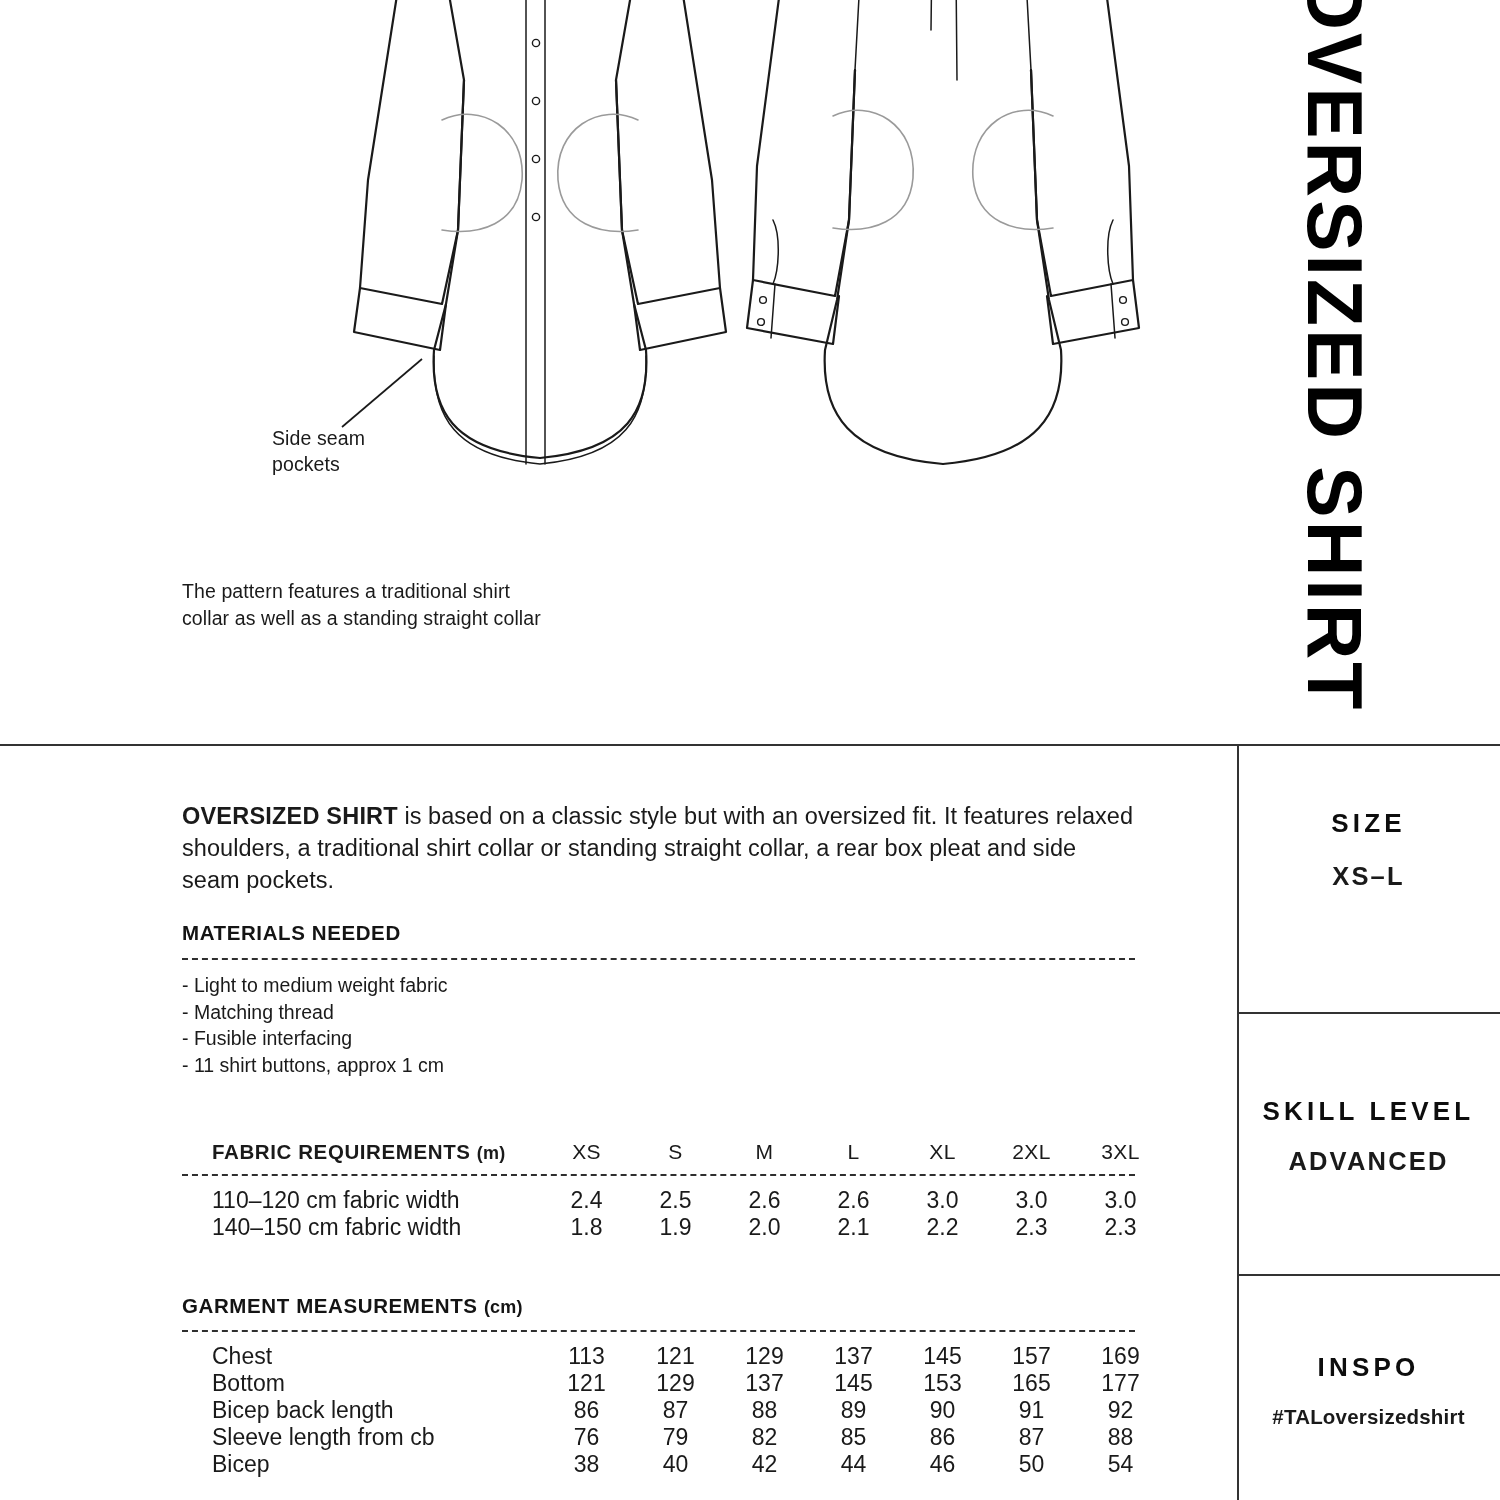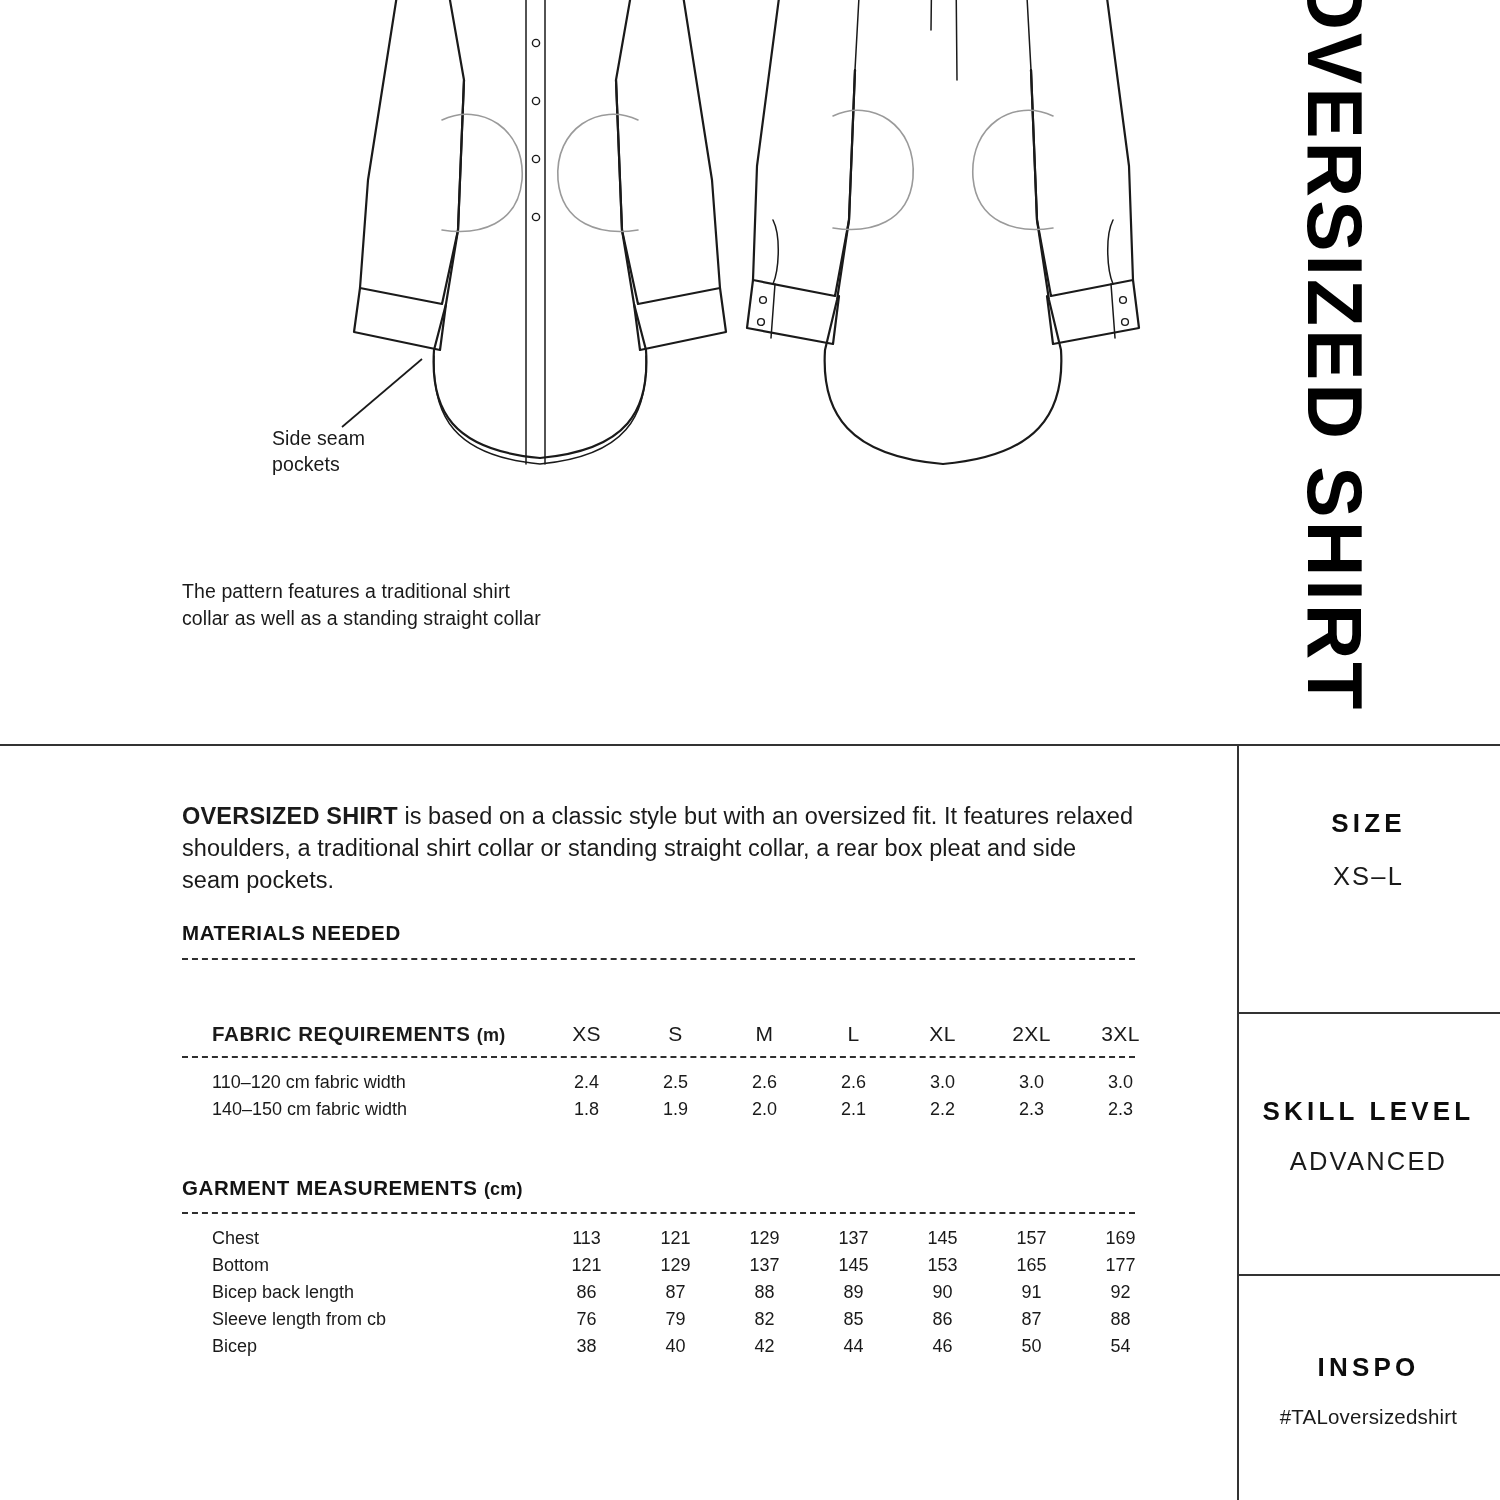--- a/index.html
+++ b/index.html
@@ -211,21 +211,21 @@
     font-size: 18px;
     letter-spacing: 0.2px;
   }
   .table-head-row th.size-col {
     font-size: 21px;
     letter-spacing: 0.3px;
     font-weight: 400;
   }
 
   .spec-table tbody td {
-    font-size: 18px;
+    font-size: 23px;
     height: 27px;
     line-height: 27px;
   }
 
   #fabric-block { margin-top: 52px; }
   #fabric-rule { margin-top: 10px; }
   #fabric-table { margin-top: 11px; }
 
   #garment-block { margin-top: 53px; }
   #garment-rule { margin-top: 12px; }
@@ -244,21 +244,21 @@
 
   .panel-title {
     font-size: 26px;
     font-weight: 700;
     letter-spacing: 4.2px;
     color: #0d0d0d;
     margin: 0;
   }
   .panel-value {
     font-size: 25.5px;
-    font-weight: 400;
+    font-weight: 700;
     letter-spacing: 2.2px;
     color: #1a1a1a;
     margin: 0;
     line-height: 41px;
   }
   #panel-size .panel-title  { margin-top: 64px; }
   #panel-size .panel-value  { margin-top: 17px; }
   #panel-skill .panel-title { margin-top: 84px; }
   #panel-skill .panel-value { margin-top: 14px; }
   #panel-inspo .panel-title { margin-top: 78px; }
@@ -358,20 +358,26 @@
 <div id="rule-vertical-sidebar"></div>
 <div id="sidebar-rule-1" class="sidebar-rule"></div>
 <div id="sidebar-rule-2" class="sidebar-rule"></div>
 
 <div id="main-content">
 
   <p id="intro-paragraph"><span class="lead">OVERSIZED SHIRT</span><span> is based on a classic style but with an oversized fit. It features relaxed shoulders, a traditional shirt collar or standing straight collar, a rear box pleat and side seam pockets.</span></p>
 
   <h2 id="materials-heading" class="section-heading">MATERIALS NEEDED</h2>
   <div id="materials-rule" class="dashed-rule"></div>
+  <ul id="materials-list">
+    <li>- Light to medium weight fabric</li>
+    <li>- Matching thread</li>
+    <li>- Fusible interfacing</li>
+    <li>- 11 shirt buttons, approx 1 cm</li>
+  </ul>
 
   <div id="fabric-block">
     <table id="fabric-table-head" class="spec-table">
       <tbody>
           <tr class="table-head-row">
         <th class="label-col"><span>FABRIC REQUIREMENTS</span>
           <span class="unit">(m)</span></th>
         <th class="size-col">XS</th>
         <th class="size-col">S</th>
         <th class="size-col">M</th>

